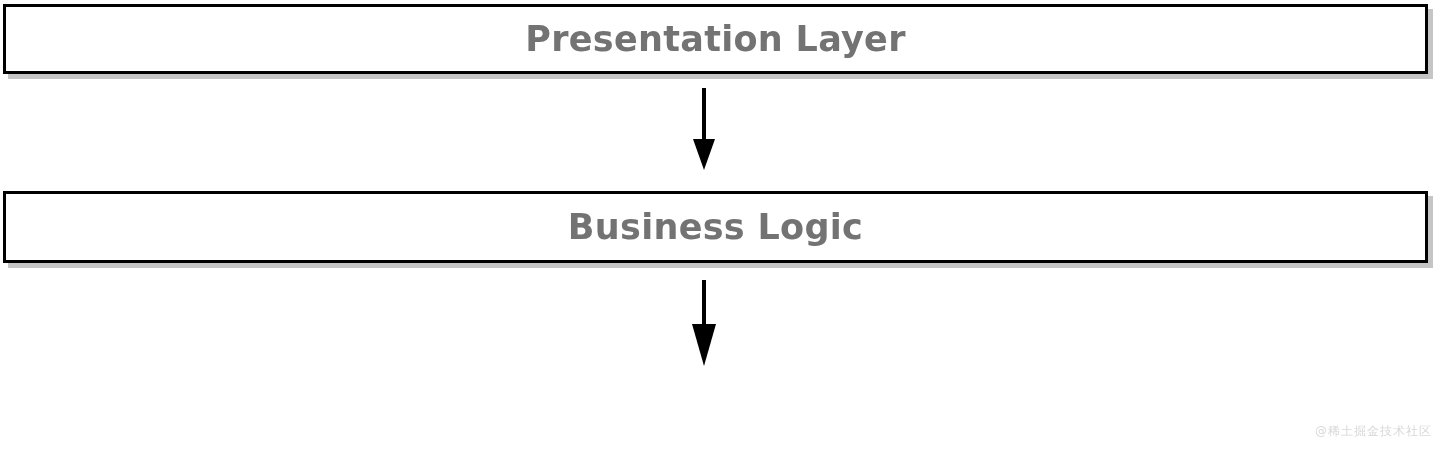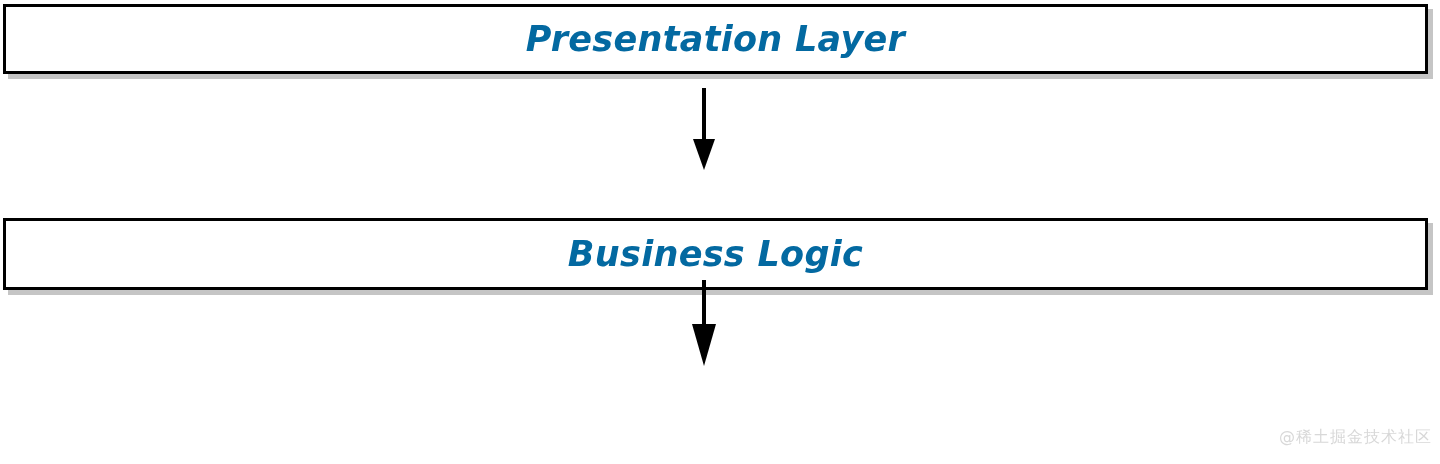--- a/index.html
+++ b/index.html
@@ -33,44 +33,43 @@
     display: flex;
     align-items: center;
     justify-content: center;
     box-shadow: 5px 5px 0 0 rgba(150,150,150,0.55);
   }
   .layer-box .layer-label {
     font-family: "DejaVu Sans", "Liberation Sans", sans-serif;
     font-weight: bold;
     font-size: 35px;
     line-height: 1;
-    color: #0369a1;
+    color: #737373;
     letter-spacing: 0.3px;
     white-space: nowrap;
-    font-style: italic;
   }
 
   #box-presentation { left: 3px;  top: 4px;   width: 1425px; height: 70px; }
-  #box-business     { left: 3px;  top: 191px; width: 1425px; height: 72px; margin-top: 27px; }
+  #box-business     { left: 3px;  top: 191px; width: 1425px; height: 72px; }
   #box-database     { left: 3px;  top: 380px; width: 1425px; height: 74px; }
 
   
   .flow-arrow {
     position: absolute;
   }
   #arrow-presentation-to-business { left: 682px; top: 86px;  width: 44px; height: 86px; }
   #arrow-business-to-database     { left: 682px; top: 278px; width: 44px; height: 90px; }
 
   
   #watermark {
     position: absolute;
     right: 8px;
-    bottom: 16px;
+    bottom: 24px;
     font-family: "DejaVu Sans", "Liberation Sans", sans-serif;
-    font-size: 16px;
+    font-size: 12px;
     color: #d8d8d8;
     letter-spacing: 1px;
     user-select: none;
     white-space: nowrap;
   }
 </style>
 </head>
 <body>
 
 <div id="diagram-canvas">

